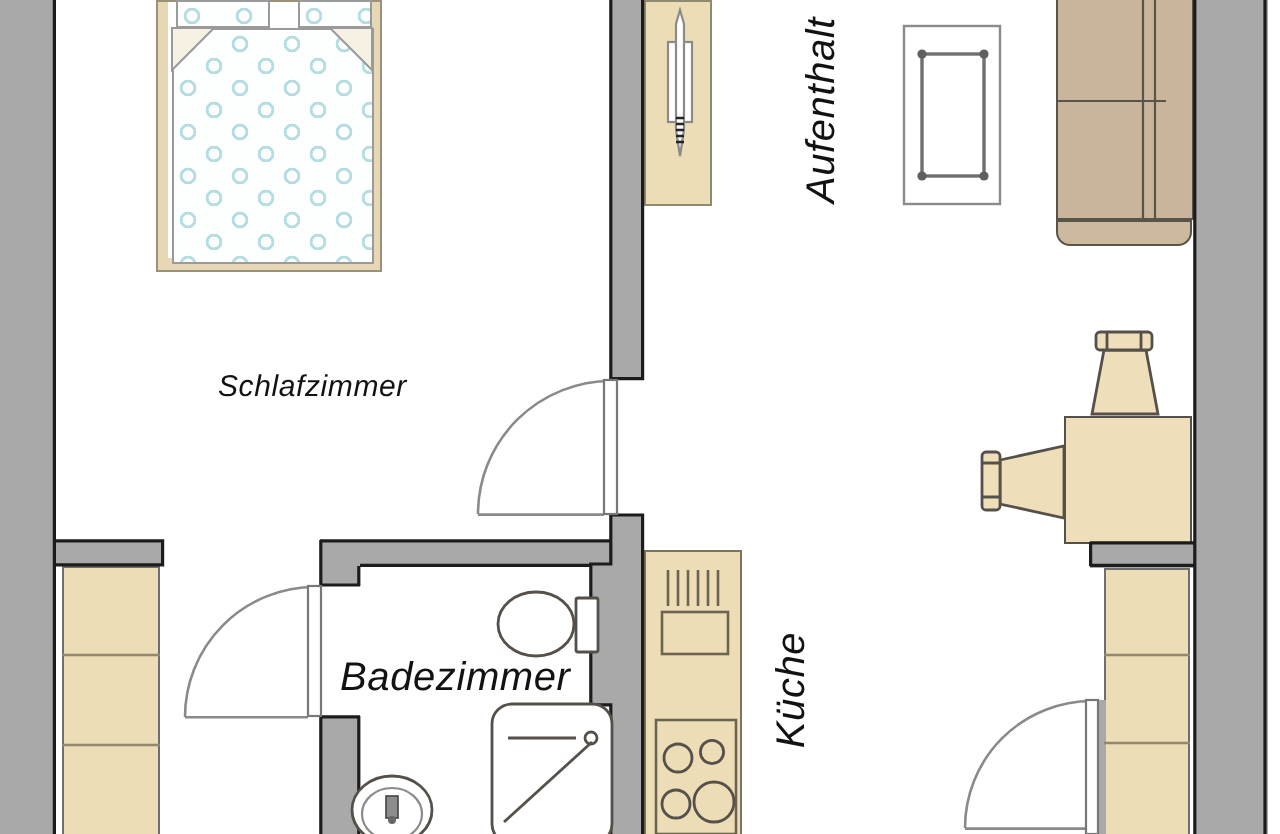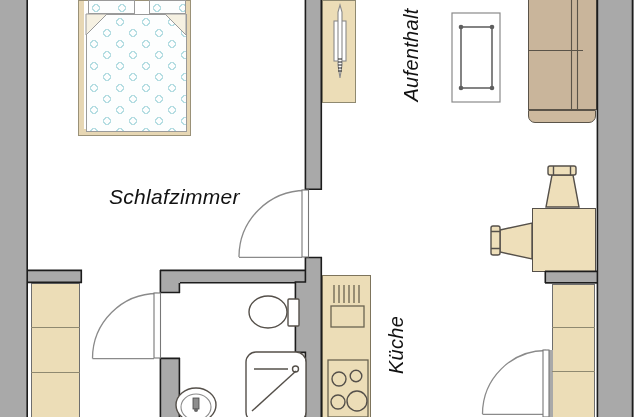--- a/index.html
+++ b/index.html
@@ -167,16 +167,17 @@
       <path class="door" d="M92.5,358.6 H154"></path>
       <rect class="doorleaf" x="154" y="293" width="6.5" height="65"></rect>
     </g>
     <g>
       <path class="door" d="M546,350.5 A63.5,63.5 0 0 0 482.5,414"></path>
       <path class="door" d="M482.5,414.3 H543"></path>
       <rect class="doorleaf" x="543" y="350" width="6" height="67"></rect>
     </g>
   </svg>
 
-  <div class="lbl z10" style="left:109px; top:186px; font-size:21px;">Schlafzimmer</div>
+  <div class="lbl z10" style="left:109px; top:186px; font-size:15px;">Schlafzimmer</div>
+  <div class="lbl z10" style="left:170px; top:329px;">Badezimmer</div>
   <div class="lbl rot z10" style="left:396px; top:345px;">Küche</div>
   <div class="lbl rot z10" style="left:411px; top:55px;">Aufenthalt</div>
 </div>
 
 </body></html>

